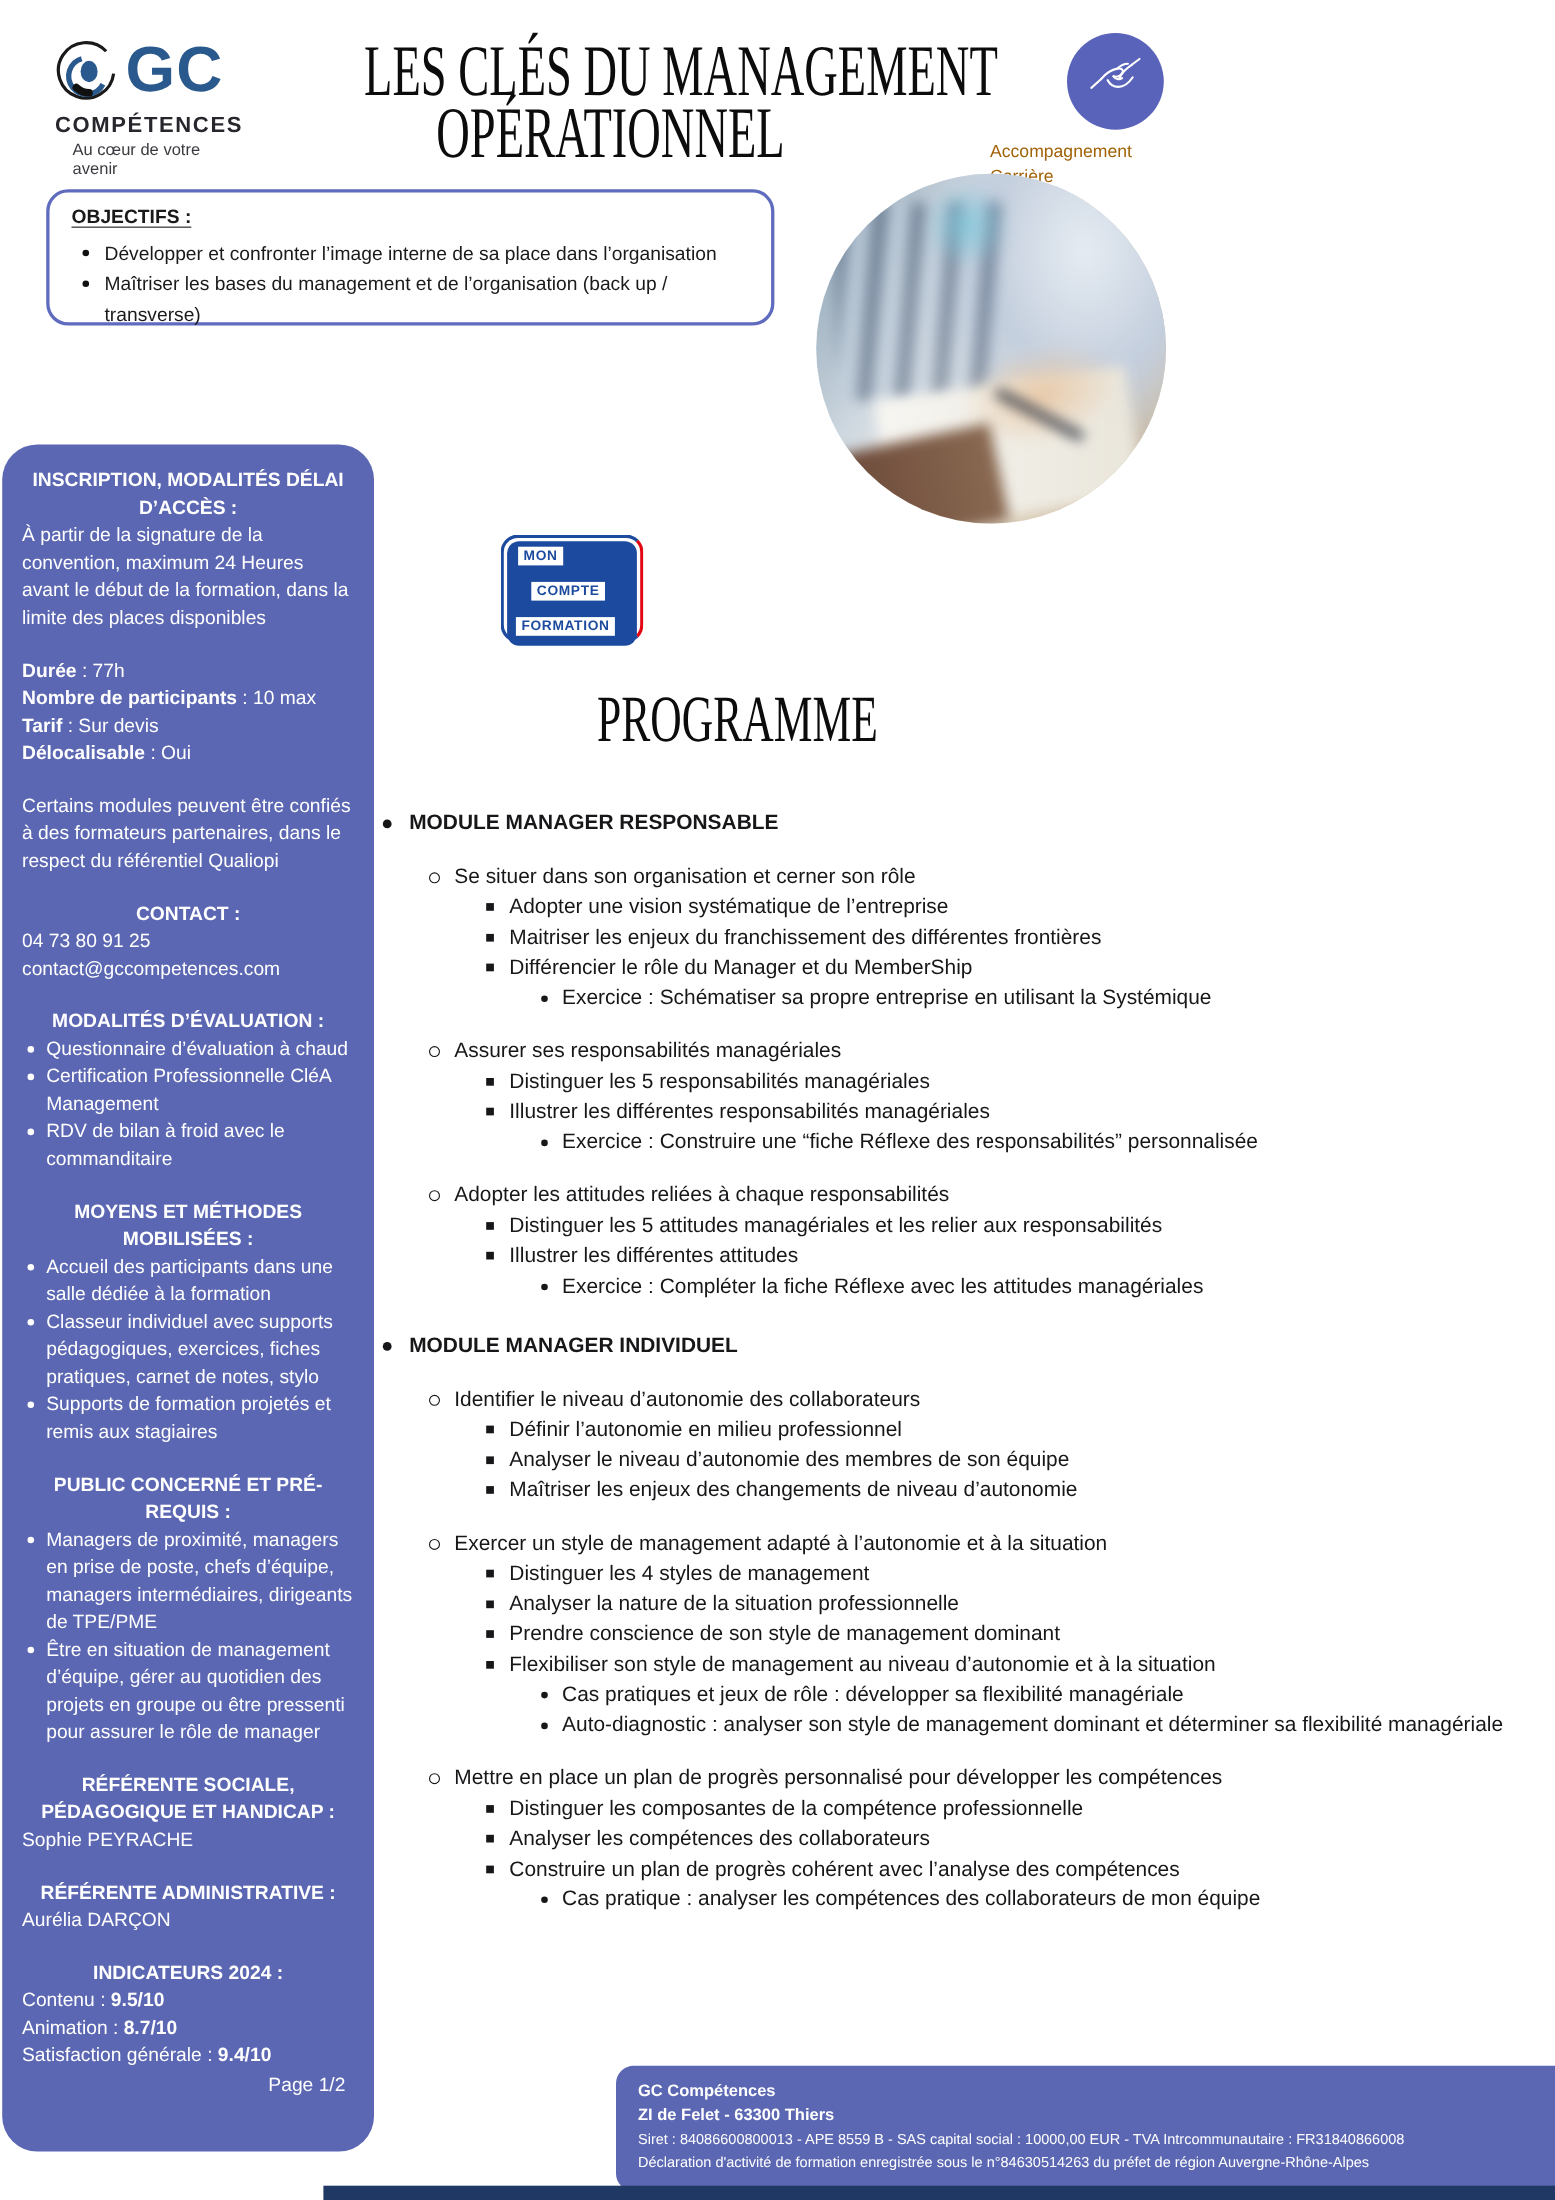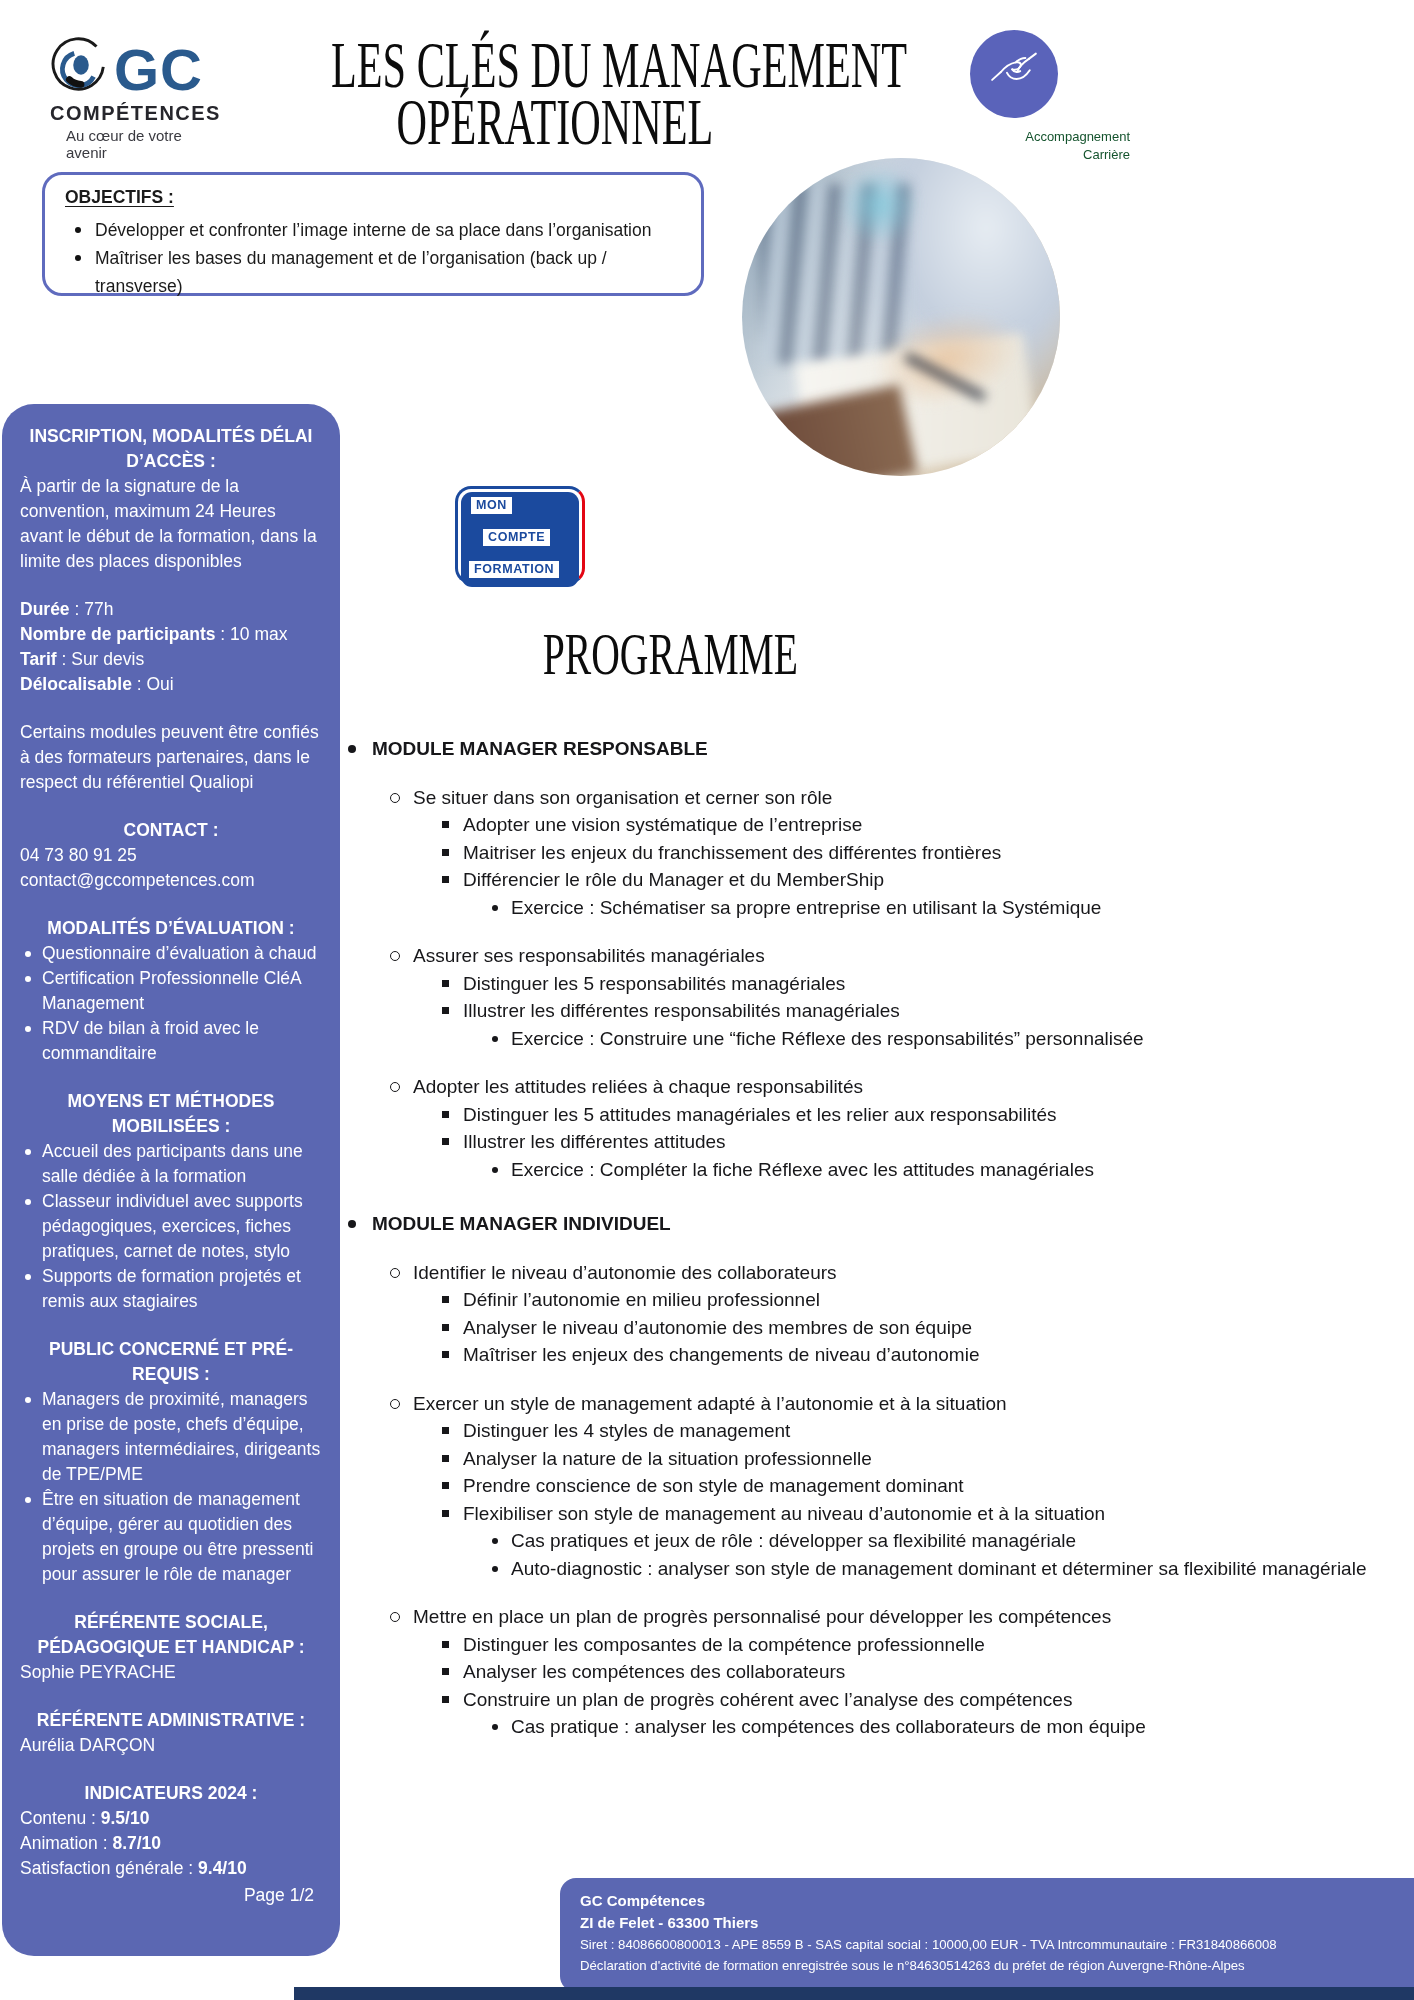--- a/index.html
+++ b/index.html
@@ -2,32 +2,32 @@
 <html lang="fr"><head>
 <meta charset="utf-8">
 <style>
   html,body{margin:0;padding:0;background:#ffffff;}
   #page{position:relative;width:1414px;height:2000px;background:#fff;overflow:hidden;
         font-family:"Liberation Sans",sans-serif;color:#1a1a1a;margin:0 auto;}
   .abs{position:absolute;}
 
   
   .logo{left:50px;top:34px;width:170px;}
-  .logo-top{display:flex;align-items:flex-end;}
+  .logo-top{display:flex;align-items:flex-start;}
   .logo-acronym{font-size:58px;font-weight:bold;color:#2a5a8d;letter-spacing:1px;margin-left:2px;line-height:60px;}
   .logo-name{font-size:20px;font-weight:bold;color:#26262c;letter-spacing:1.5px;margin-top:2px;}
   .logo-tagline{font-size:15px;color:#3a3a40;margin-top:2px;margin-left:16px;}
 
   .title{left:205px;top:36px;width:700px;text-align:center;}
   .title-line{display:block;font-family:"Liberation Serif","DejaVu Serif",serif;font-size:66px;
               line-height:57px;color:#0c0c0c;white-space:nowrap;transform:scaleX(0.64);transform-origin:50% 50%;}
 
   .badge-circle{left:970px;top:30px;width:88px;height:88px;border-radius:50%;background:#5A63BA;
                 display:flex;align-items:center;justify-content:center;}
-  .badge-label{left:900px;top:128px;width:230px;text-align:right;font-size:13px;color:#14532d;line-height:1.35;}
+  .badge-label{left:900px;top:128px;width:230px;text-align:left;font-size:16px;color:#a16207;line-height:1.35;}
 
   
   .objectives{left:42px;top:172px;width:616px;height:106px;border:3.5px solid #5F6BBE;border-radius:20px;
               padding:12px 20px 0 20px;background:#fff;}
   .obj-heading{font-size:17.5px;font-weight:bold;text-decoration:underline;text-underline-offset:3px;margin-bottom:8px;}
   .obj-row{display:flex;line-height:28px;font-size:17.5px;}
   .obj-dot{flex:0 0 auto;width:6px;height:6px;border-radius:50%;background:#111;margin:11px 14px 0 10px;}
 
   
   .photo{left:742px;top:158px;width:318px;height:318px;border-radius:50%;overflow:hidden;

